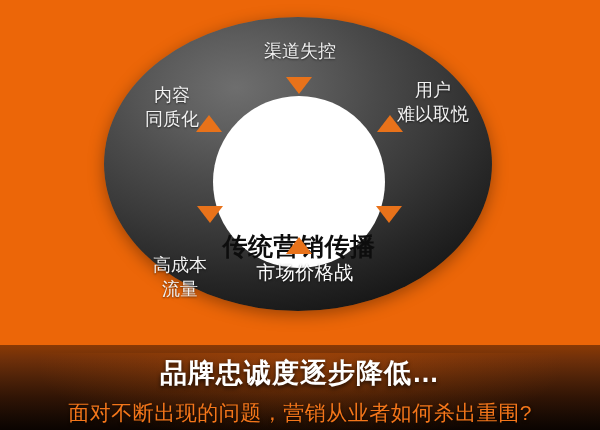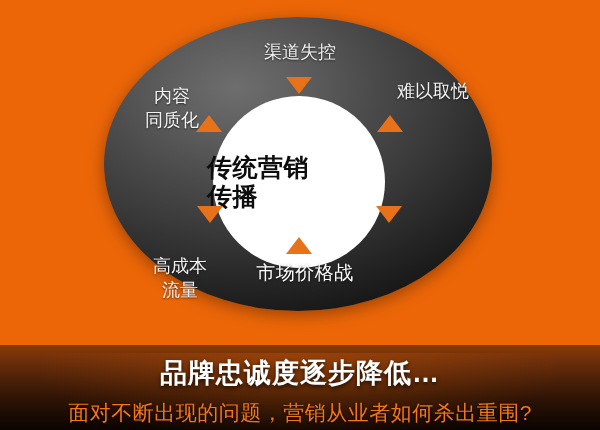--- a/index.html
+++ b/index.html
@@ -66,22 +66,21 @@
   }
 
   
   .center-text {
     position: absolute;
     left: 207px;
     top: 103px;
     width: 184px;
     height: 158px;
     display: flex;
-    flex-direction: column;
-    align-items: flex-start;
+    align-items: flex-end;
     justify-content: center;
     color: #0d0d0d;
     font-weight: bold;
     font-size: 25px;
     line-height: 1.18;
     letter-spacing: 0.5px;
     white-space: nowrap;
     font-family: Liberation Serif, serif;
   }
   .center-text span { display: block; }
@@ -113,21 +112,21 @@
   .node-label {
     position: absolute;
     color: #f2f2f2;
     font-size: 18px;
     font-weight: normal;
     line-height: 1.33;
     text-align: center;
     white-space: nowrap;
     text-shadow: 0 1px 2px rgba(0,0,0,0.6);
   }
-  .node-label span { display: block; }
+  .node-label span { display: block; font-family: Liberation Mono, monospace; }
 
   .label-top     { left: 240px; top: 41px; width: 120px; }
   .label-upleft  { left: 126px; top: 85px; width: 92px; }
   .label-upright { left: 378px; top: 80px; width: 110px; }
   .label-lowleft { left: 134px; top: 207px; width: 92px; margin-top: 48px; }
   .label-lowright{ left: 380px; top: 207px; width: 80px; }
 
   .label-bottom {
     position: absolute;
     left: 230px;
@@ -226,20 +225,21 @@
     <div class="node-label label-top">
       <span>渠道失控</span>
     </div>
 
     <div class="node-label label-upleft">
       <span>内容</span>
       <span>同质化</span>
     </div>
 
     <div class="node-label label-upright">
+      <span>用户</span>
       <span>难以取悦</span>
     </div>
 
     <div class="node-label label-lowleft">
       <span>高成本</span>
       <span>流量</span>
     </div>
 
 
     <div class="label-bottom">

